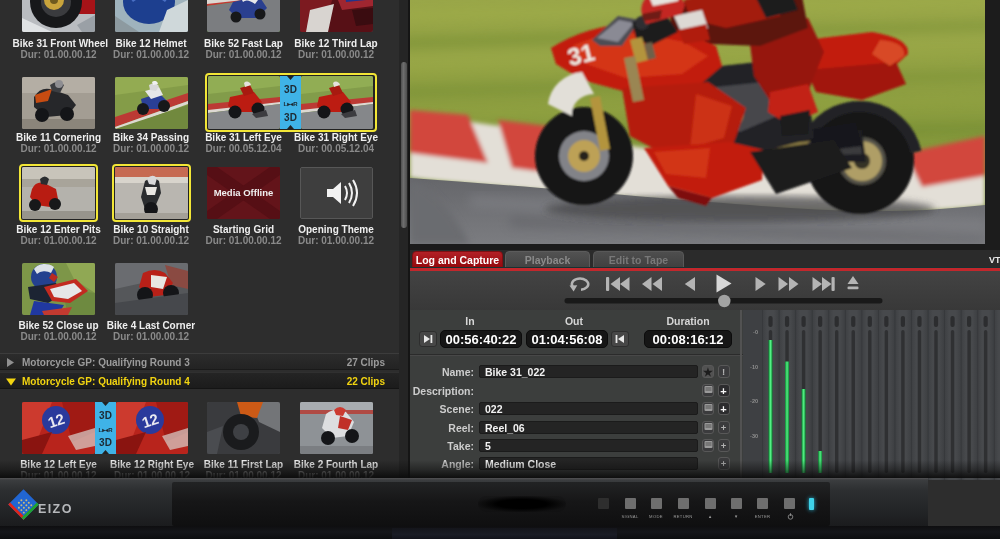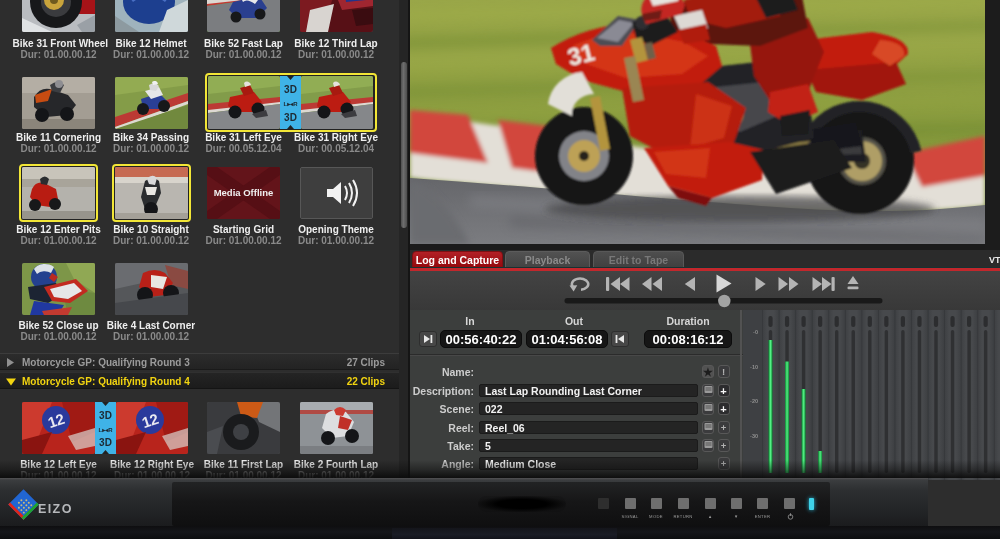--- a/index.html
+++ b/index.html
@@ -542,25 +542,25 @@
   <div class="tcbox" style="left:526px;width:82px;">01:04:56:08</div>
   <div class="tcbtn" style="left:611px;width:18px;"><svg width="16" height="14" viewBox="0 0 16 14">
         <rect x="3.6" y="3" width="1.8" height="8" fill="#e8e8e8"></rect>
         <path d="M12 3 L6 7 L12 11 Z" fill="#e8e8e8"></path>
       </svg></div>
   <div class="tcbox" style="left:644px;width:88px;">00:08:16:12</div>
   <div class="abs" style="left:410px;top:354px;width:333px;height:1px;background:#2b2b2b;"></div>
   <div class="abs" style="left:410px;top:355px;width:333px;height:1px;background:#484848;"></div>
 
   <div class="flabel" style="top:366px;">Name:</div>
+  <div class="finput" style="top:365px;">Bike 31_022</div>
   <div class="fbtn" style="left:702px;top:365px;background:#525252;color:#1d1d1d;font-size:11px;">★</div>
   <div class="fbtn" style="left:717.5px;top:365px;">!</div>
 
   <div class="flabel" style="top:384.5px;">Description:</div>
-  <div class="finput" style="top:383.5px;">Last Lap Rounding Last Corner</div>
   <div class="fbtn" style="left:702px;top:383.5px;"><svg width="9" height="9" viewBox="0 0 9 9">
         <rect x="0.5" y="1" width="8" height="7" rx="1" fill="#9a9a9a"></rect>
         <rect x="1.5" y="2.5" width="6" height="1" fill="#555"></rect>
         <rect x="1.5" y="4.5" width="6" height="1" fill="#555"></rect>
       </svg></div>
   <div class="fbtn" style="left:717.5px;top:383.5px;background:#2c2c2e;color:#f6f6f6;font-size:11px;">+</div>
 
   <div class="flabel" style="top:403px;">Scene:</div>
   <div class="finput" style="top:402px;">022</div>
   <div class="fbtn" style="left:702px;top:402px;"><svg width="9" height="9" viewBox="0 0 9 9">

